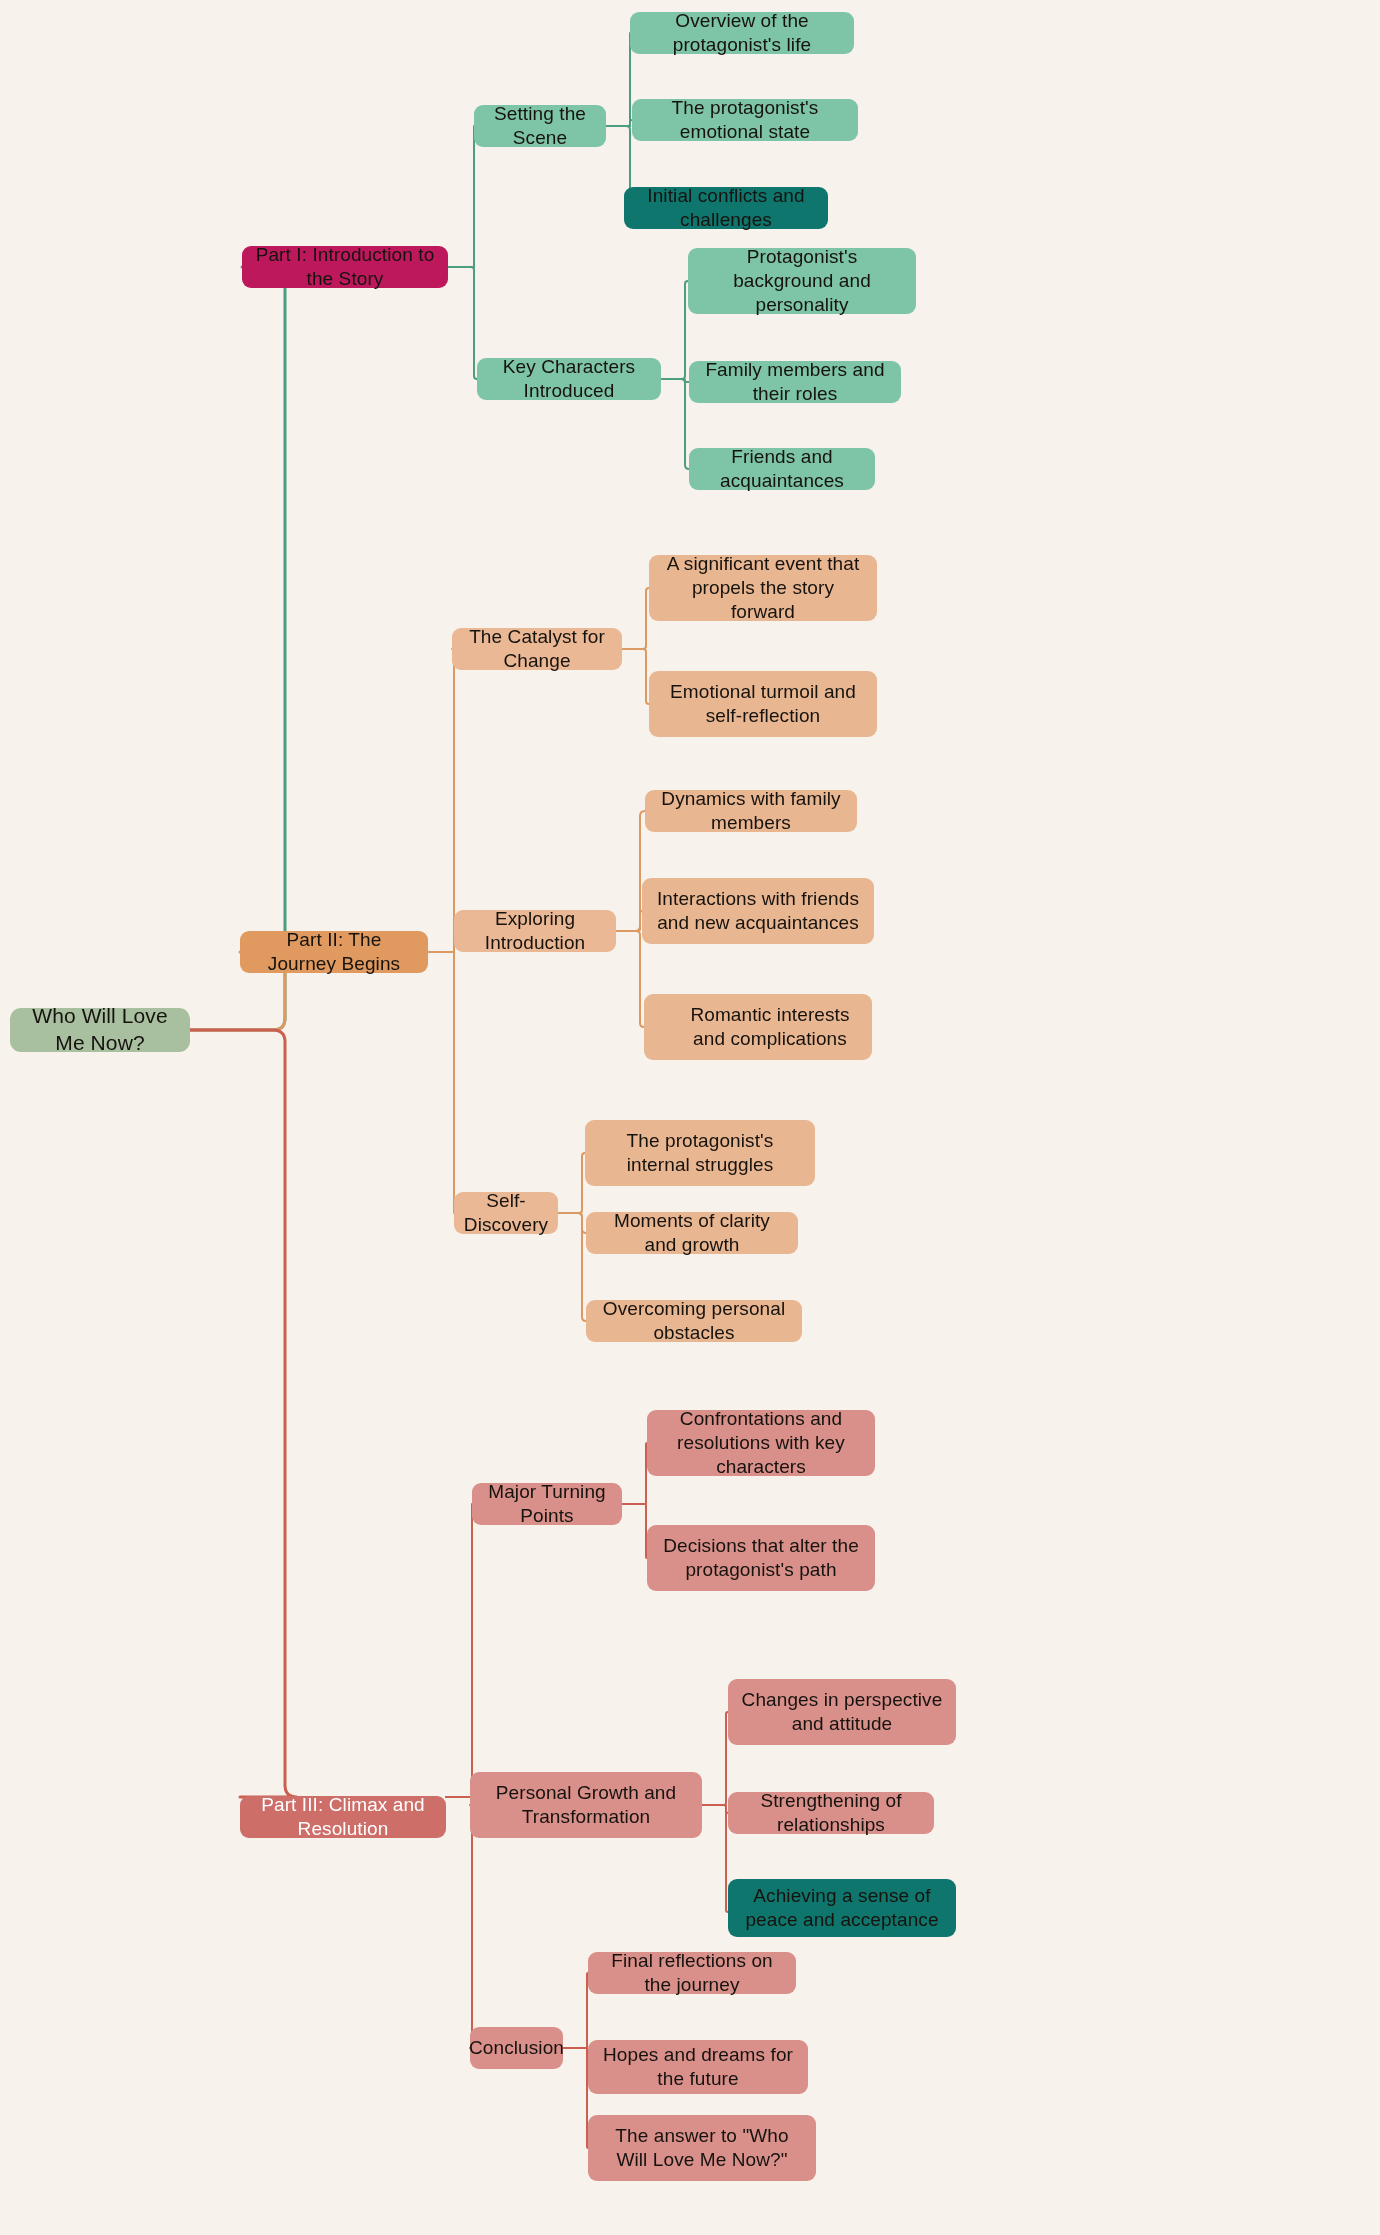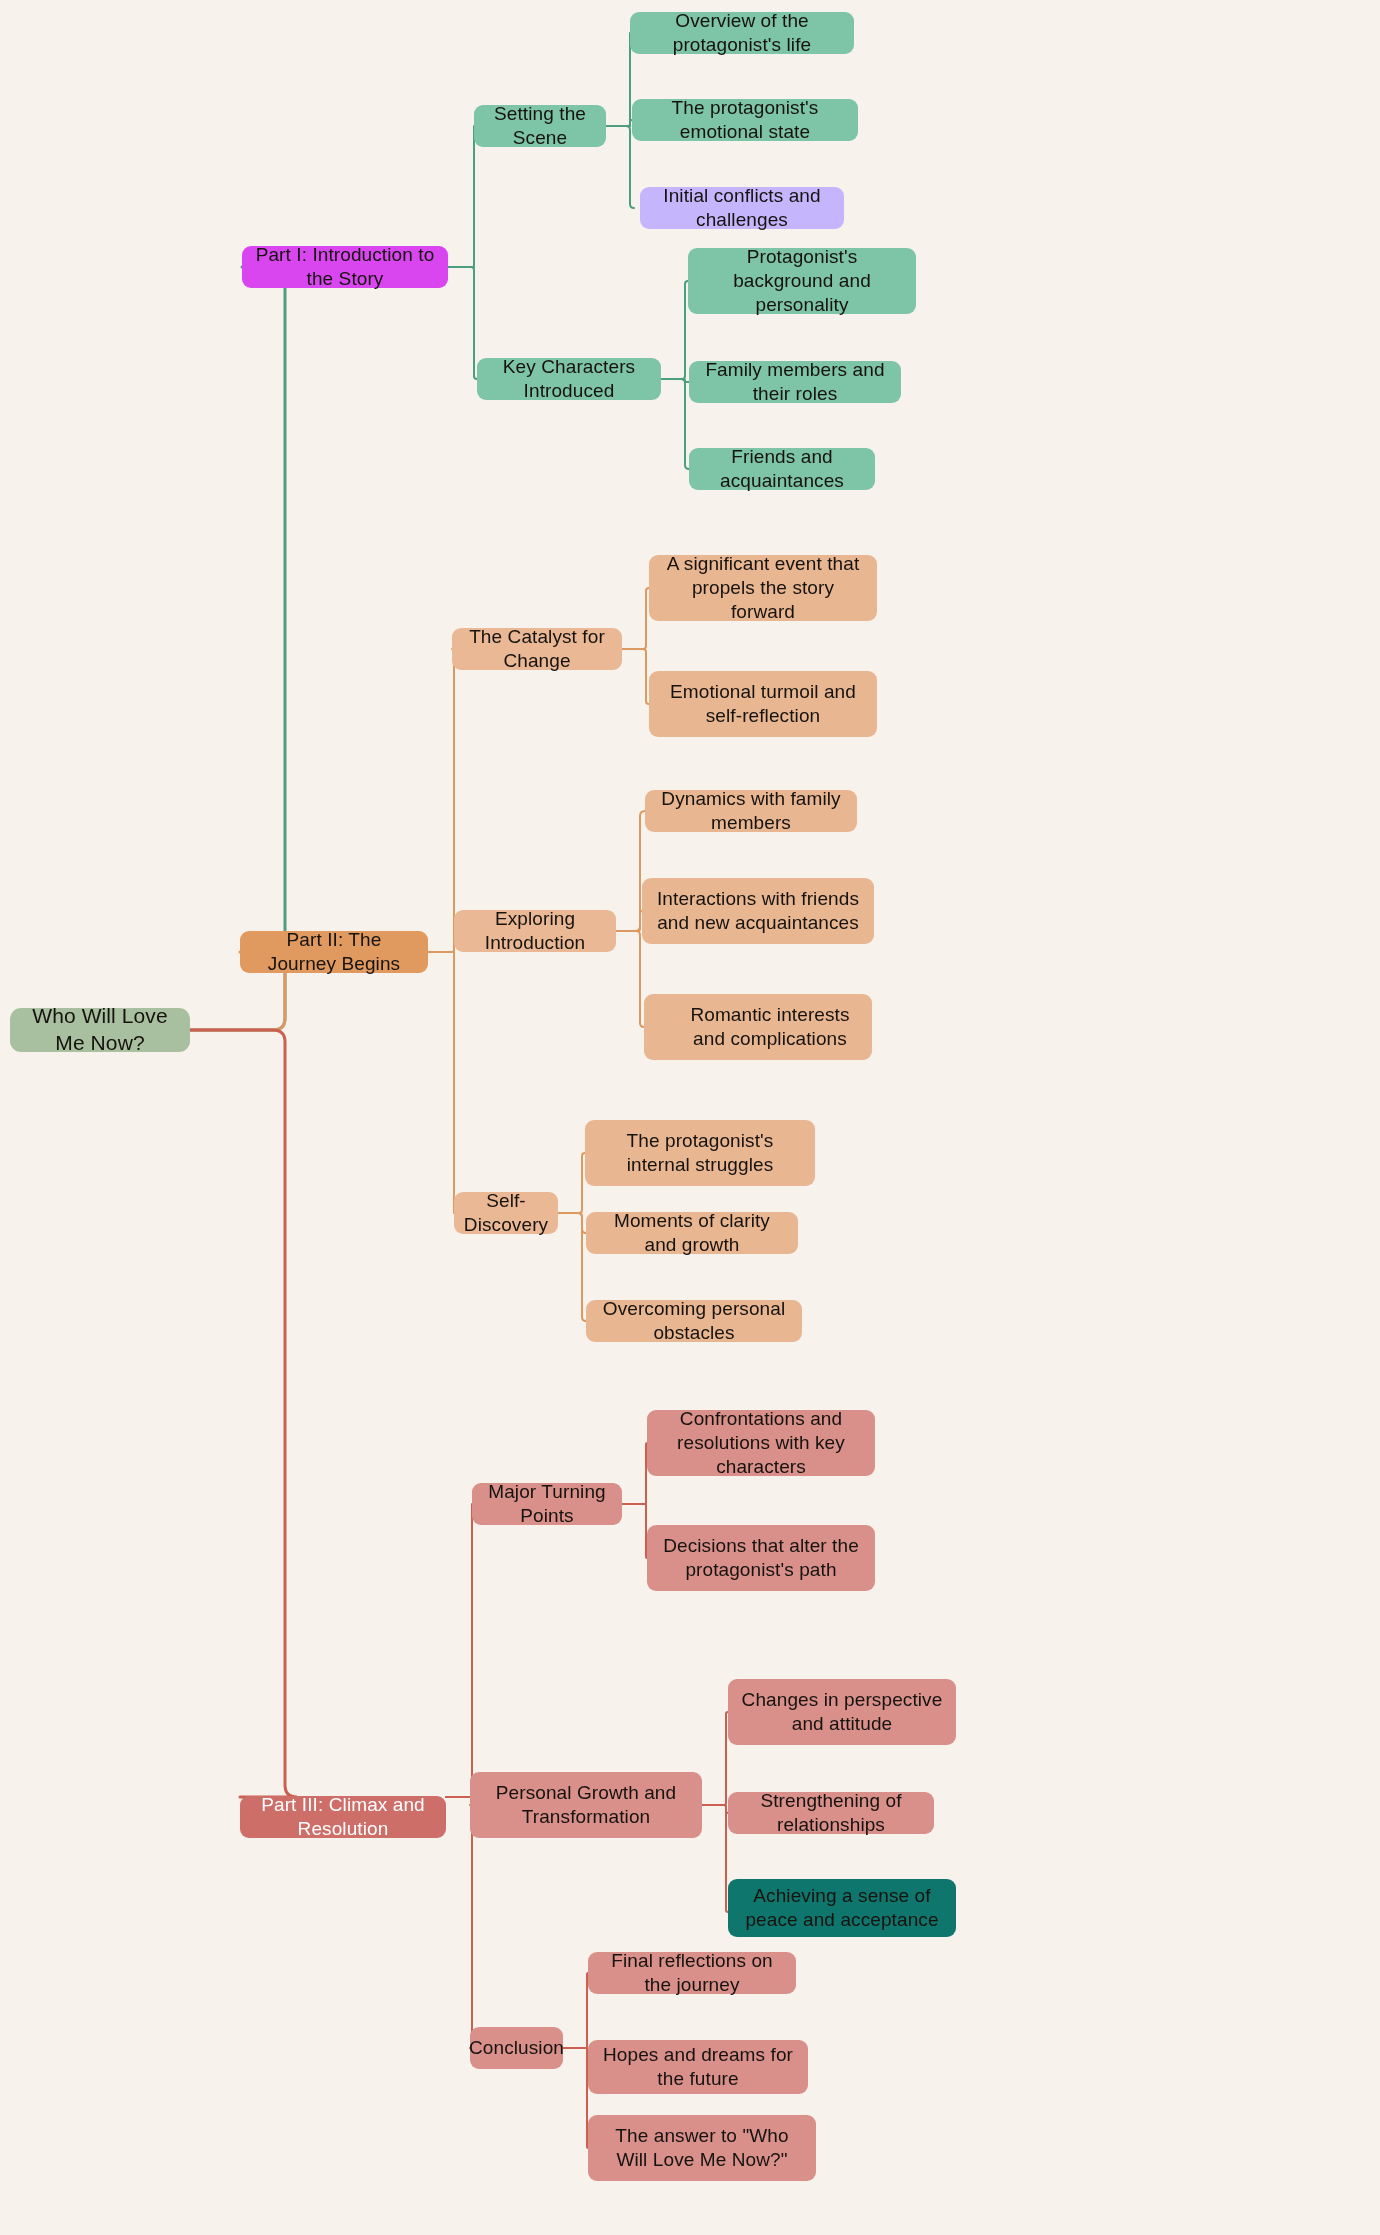--- a/index.html
+++ b/index.html
@@ -61,25 +61,25 @@
       <path d="M 446 1797 L 470 1797 Q 472 1797 472 1799 L 472 1803 Q 472 1805 474 1805 L 470 1805" fill="none" stroke="#cb5f50" stroke-width="2" stroke-linecap="round"></path>
       <path d="M 702 1805 L 724 1805 Q 726 1805 726 1803 L 726 1714 Q 726 1712 728 1712 L 728 1712" fill="none" stroke="#cb5f50" stroke-width="2" stroke-linecap="round"></path>
       <path d="M 702 1805 L 724 1805 Q 726 1805 726 1807 L 726 1811 Q 726 1813 728 1813 L 728 1813" fill="none" stroke="#cb5f50" stroke-width="2" stroke-linecap="round"></path>
       <path d="M 702 1805 L 724 1805 Q 726 1805 726 1807 L 726 1910 Q 726 1912 728 1912 L 728 1912" fill="none" stroke="#cb5f50" stroke-width="2" stroke-linecap="round"></path>
       <path d="M 446 1797 L 470 1797 Q 472 1797 472 1799 L 472 2046 Q 472 2048 474 2048 L 470 2048" fill="none" stroke="#cb5f50" stroke-width="2" stroke-linecap="round"></path>
       <path d="M 563 2048 L 586 2048 Q 587 2048 587 2047 L 587 1974 Q 587 1973 588 1973 L 588 1973" fill="none" stroke="#cb5f50" stroke-width="2" stroke-linecap="round"></path>
       <path d="M 563 2048 L 586 2048 Q 587 2048 587 2049 L 587 2060 Q 587 2061 588 2061 L 588 2061" fill="none" stroke="#cb5f50" stroke-width="2" stroke-linecap="round"></path>
       <path d="M 563 2048 L 586 2048 Q 587 2048 587 2049 L 587 2147 Q 587 2148 588 2148 L 588 2148" fill="none" stroke="#cb5f50" stroke-width="2" stroke-linecap="round"></path>
     </svg>
 <div class="node root" style="left: 10px; top: 1008px; width: 180px; height: 44px; background: rgb(169, 192, 160);">Who Will Love Me Now?</div>
-    <div class="node lvl1" style="left: 242px; top: 246px; width: 206px; height: 42px; background: #d946ef;">Part I: Introduction to the Story</div>
+    <div class="node lvl1" style="left: 242px; top: 246px; width: 206px; height: 42px; background: #be185d;">Part I: Introduction to the Story</div>
     <div class="node lvl2" style="left: 474px; top: 105px; width: 132px; height: 42px; background: rgb(126, 196, 166);">Setting the Scene</div>
     <div class="node lvl3" style="left: 630px; top: 12px; width: 224px; height: 42px; background: rgb(126, 196, 166);">Overview of the protagonist's life</div>
     <div class="node lvl3" style="left: 632px; top: 99px; width: 226px; height: 42px; background: rgb(126, 196, 166);">The protagonist's emotional state</div>
-    <div class="node lvl3" style="left: 640px; top: 187px; width: 204px; height: 42px; background: #c4b5fd;">Initial conflicts and challenges</div>
+    <div class="node lvl3" style="left: 624px; top: 187px; width: 204px; height: 42px; background: #0f766e;">Initial conflicts and challenges</div>
     <div class="node lvl2" style="left: 477px; top: 358px; width: 184px; height: 42px; background: rgb(126, 196, 166);">Key Characters Introduced</div>
     <div class="node lvl3" style="left: 688px; top: 248px; width: 228px; height: 66px; background: rgb(126, 196, 166);">Protagonist's background and personality</div>
     <div class="node lvl3" style="left: 689px; top: 361px; width: 212px; height: 42px; background: rgb(126, 196, 166);">Family members and their roles</div>
     <div class="node lvl3" style="left: 689px; top: 448px; width: 186px; height: 42px; background: rgb(126, 196, 166);">Friends and acquaintances</div>
     <div class="node lvl1" style="left: 240px; top: 931px; width: 188px; height: 42px; background: rgb(224, 154, 96);">Part II: The Journey Begins</div>
     <div class="node lvl2" style="left: 452px; top: 628px; width: 170px; height: 42px; background: rgb(234, 184, 149);">The Catalyst for Change</div>
     <div class="node lvl3" style="left: 649px; top: 555px; width: 228px; height: 66px; background: rgb(233, 182, 146);">A significant event that propels the story forward</div>
     <div class="node lvl3" style="left: 649px; top: 671px; width: 228px; height: 66px; background: rgb(233, 182, 146);">Emotional turmoil and self-reflection</div>
     <div class="node lvl2" style="left: 454px; top: 910px; width: 162px; height: 42px; background: rgb(234, 184, 149);">Exploring Introduction</div>
     <div class="node lvl3" style="left: 645px; top: 790px; width: 212px; height: 42px; background: rgb(233, 182, 146);">Dynamics with family members</div>

